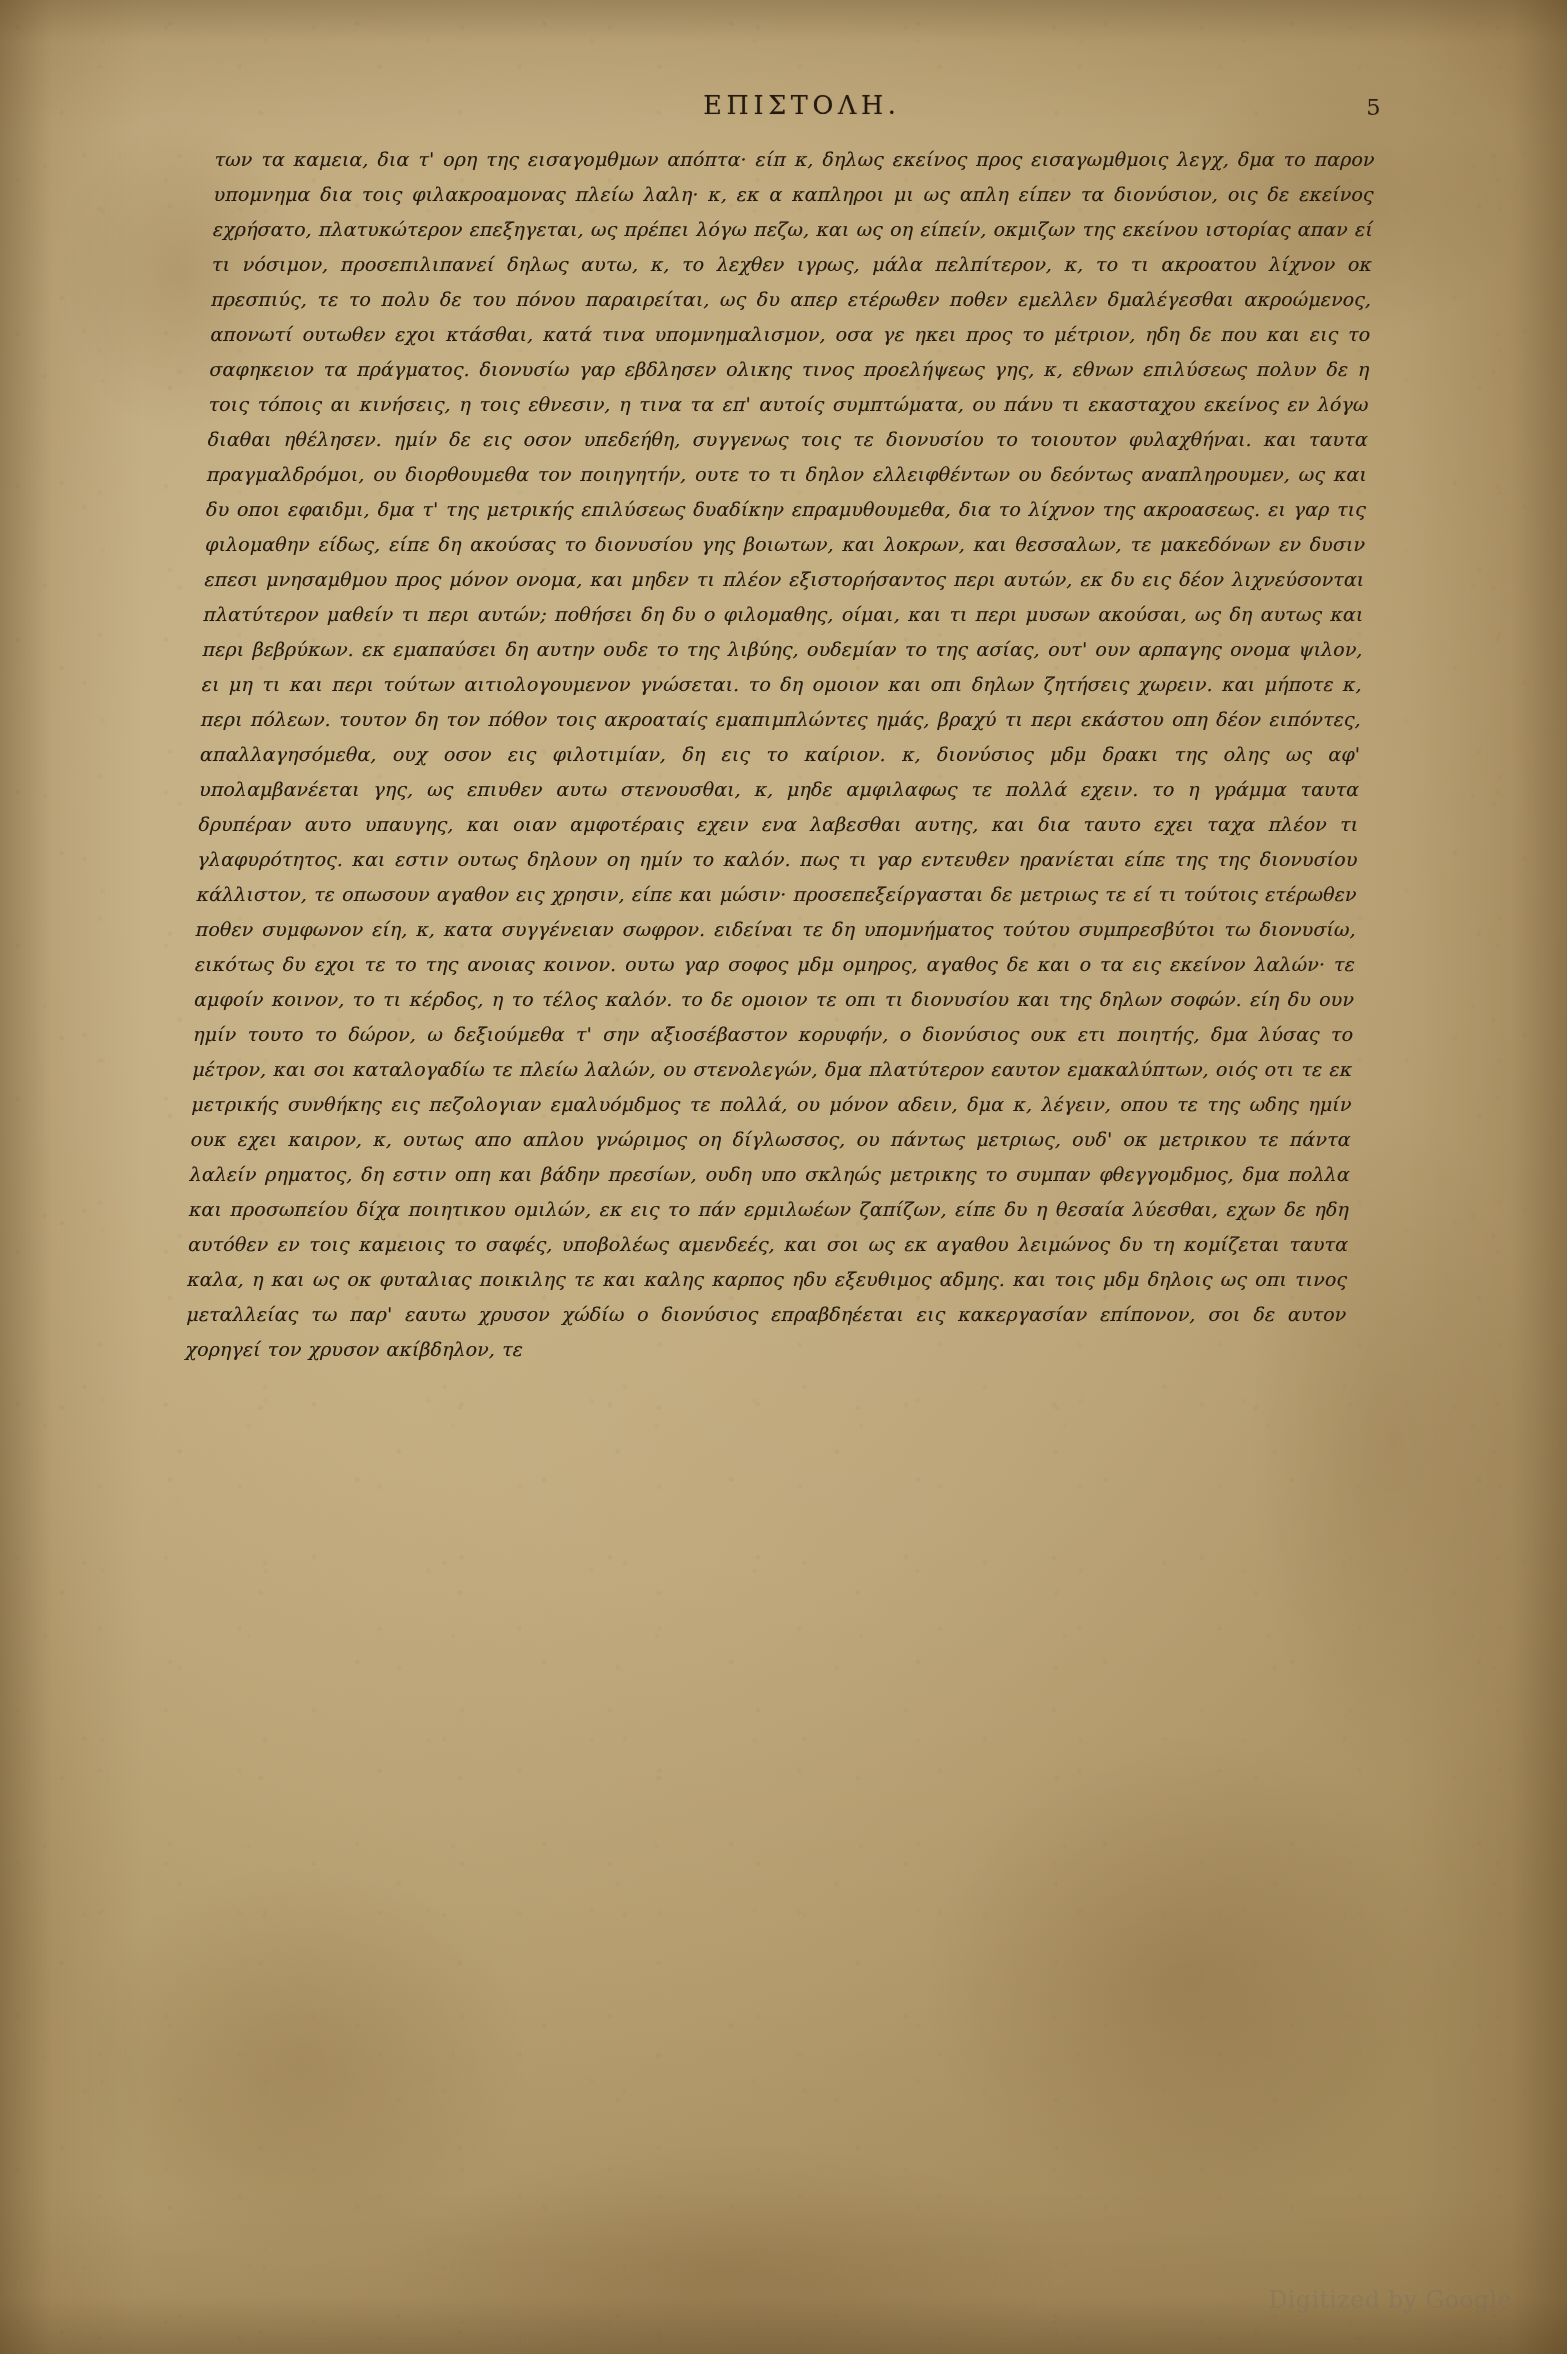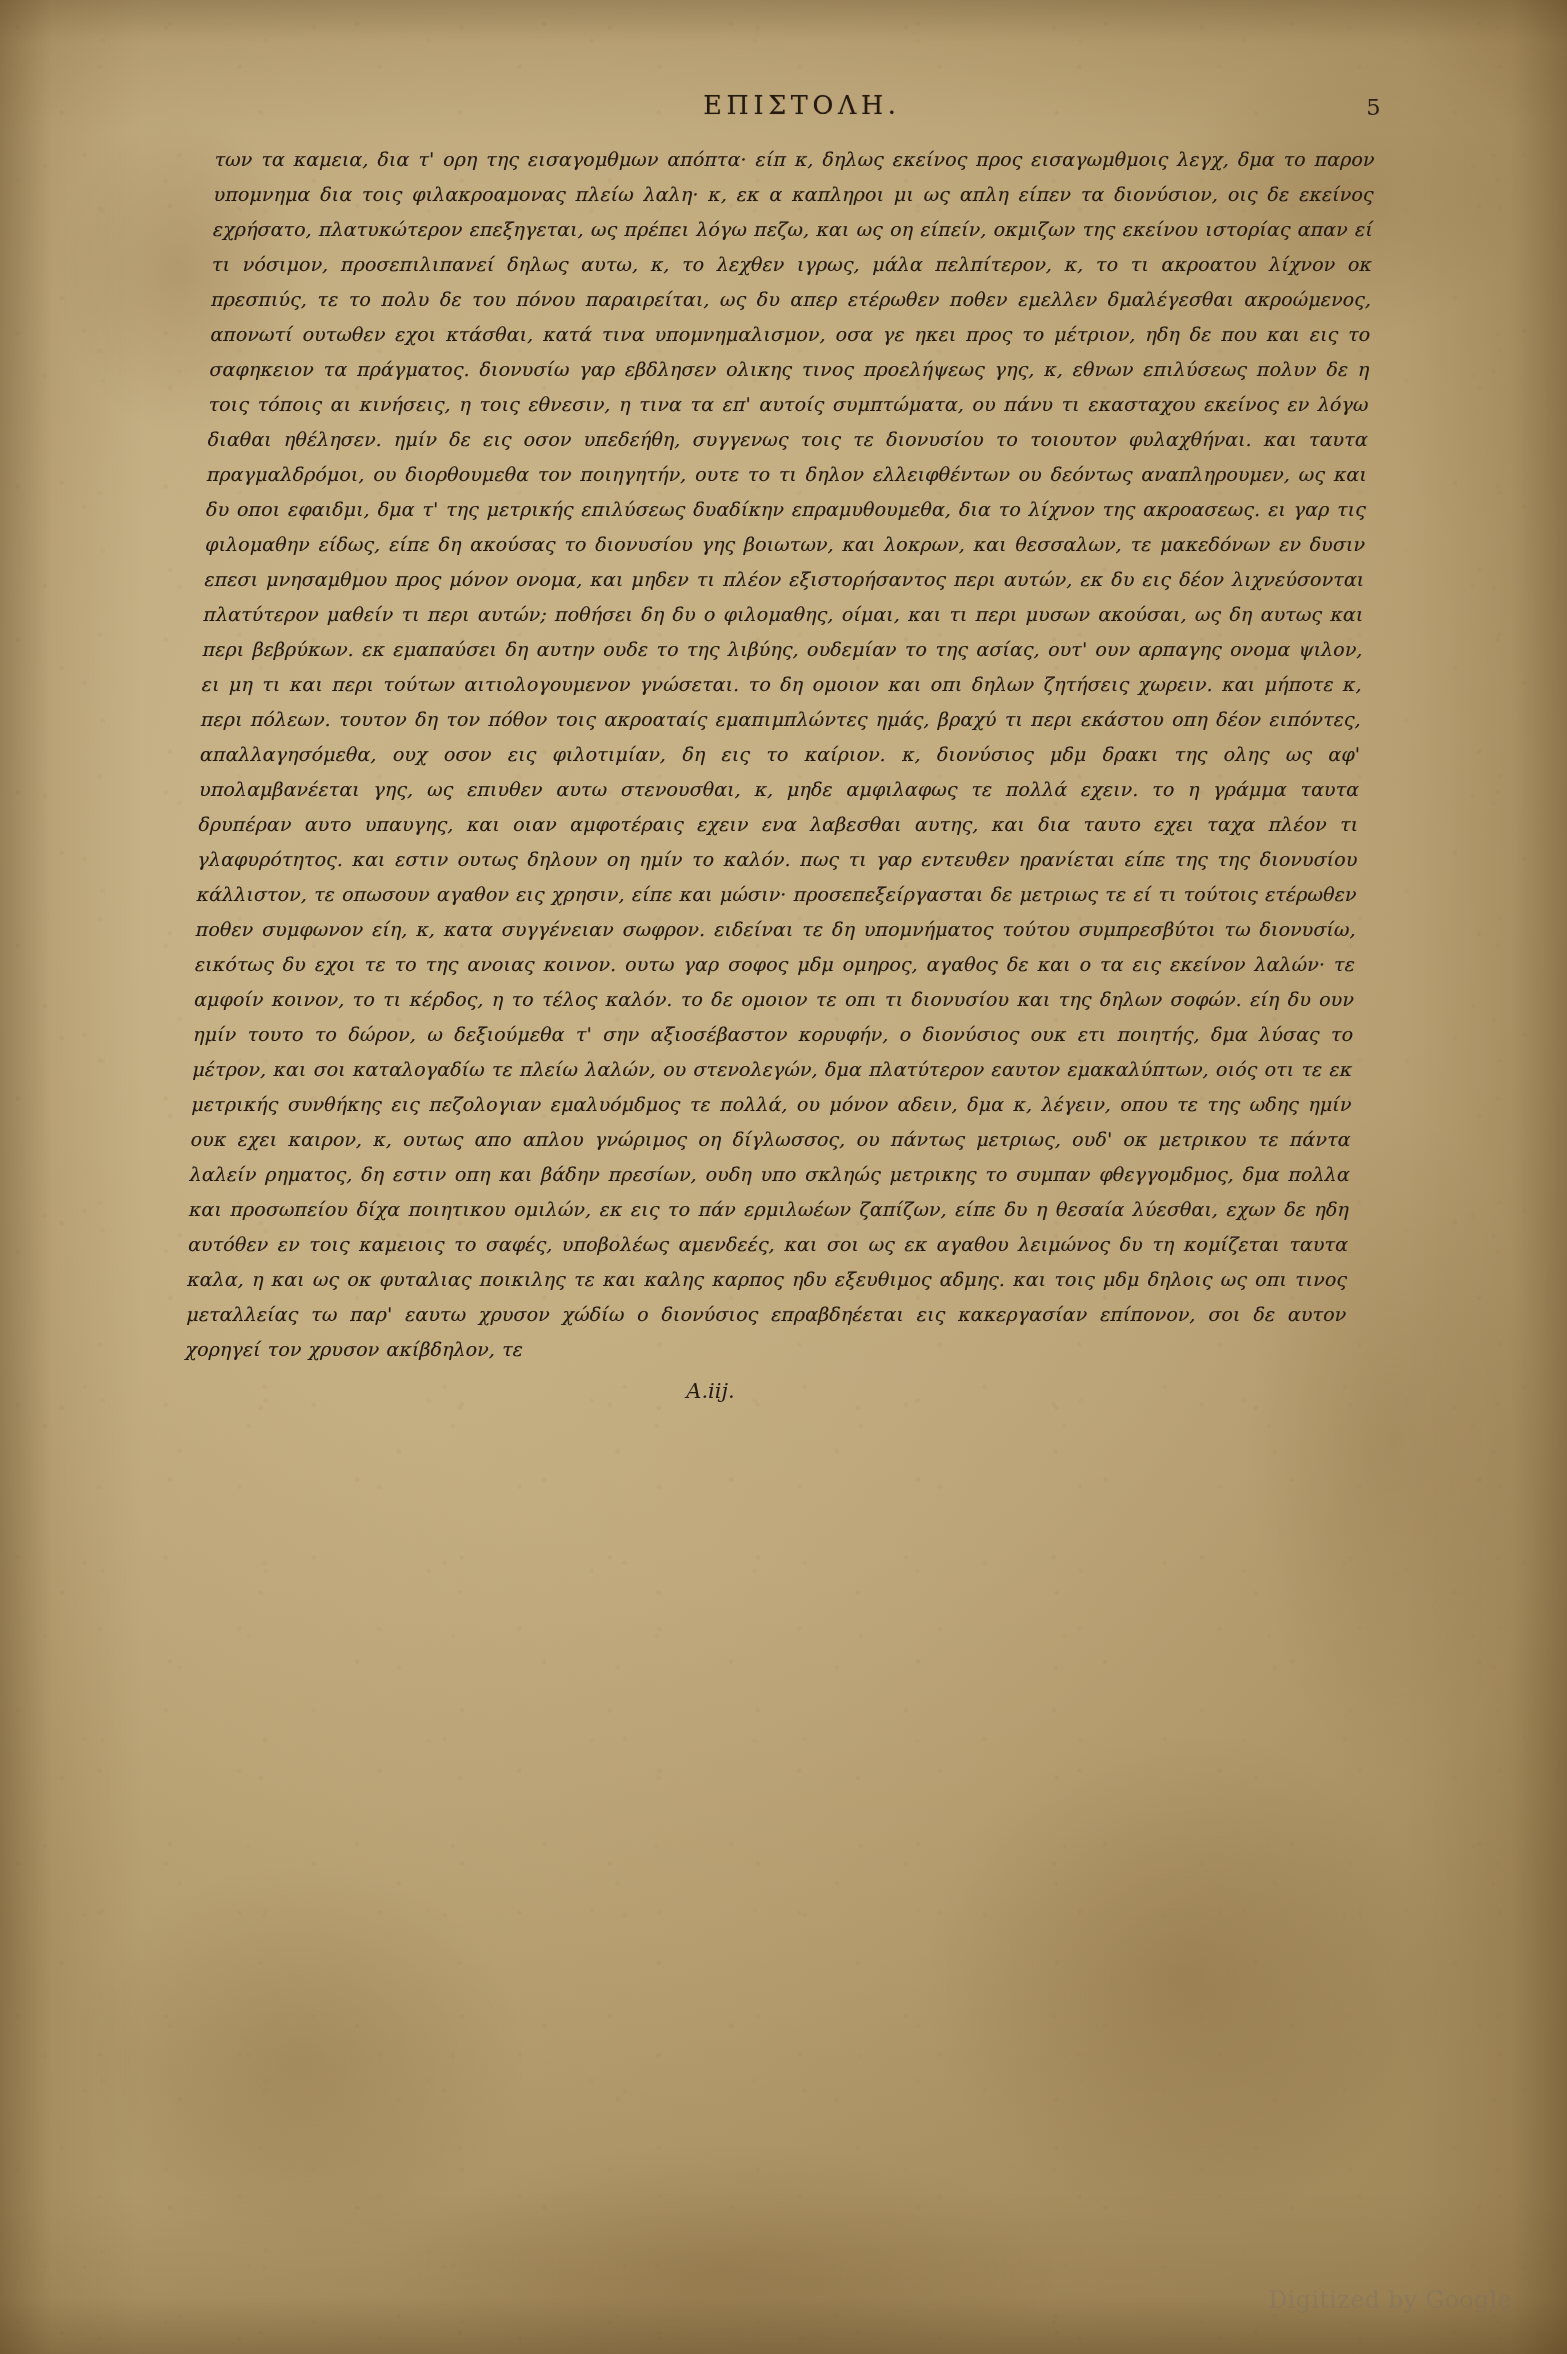--- a/index.html
+++ b/index.html
@@ -154,18 +154,17 @@
 
   <div id="textblock">
 
     <div id="header-row">
       <div id="running-title">ΕΠΙΣΤΟΛΗ.</div>
       <div id="folio">5</div>
     </div>
 
     <div id="body-text">των τα καμεια, δια τ' ορη της εισαγομθμων απόπτα· είπ κ, δηλως εκείνος προς εισαγωμθμοις λεγχ, δμα το παρον υπομνημα δια τοις φιλακροαμονας πλείω λαλη· κ, εκ α καπληροι μι ως απλη είπεν τα διονύσιον, οις δε εκείνος εχρήσατο, πλατυκώτερον επεξηγεται, ως πρέπει λόγω πεζω, και ως οη είπείν, οκμιζων της εκείνου ιστορίας απαν εί τι νόσιμον, προσεπιλιπανεί δηλως αυτω, κ, το λεχθεν ιγρως, μάλα πελπίτερον, κ, το τι ακροατου λίχνον οκ πρεσπιύς, τε το πολυ δε του πόνου παραιρείται, ως δυ απερ ετέρωθεν ποθεν εμελλεν δμαλέγεσθαι ακροώμενος, απονωτί ουτωθεν εχοι κτάσθαι, κατά τινα υπομνημαλισμον, οσα γε ηκει προς το μέτριον, ηδη δε που και εις το σαφηκειον τα πράγματος. διονυσίω γαρ εβδλησεν ολικης τινος προελήψεως γης, κ, εθνων επιλύσεως πολυν δε η τοις τόποις αι κινήσεις, η τοις εθνεσιν, η τινα τα επ' αυτοίς συμπτώματα, ου πάνυ τι εκασταχου εκείνος εν λόγω διαθαι ηθέλησεν. ημίν δε εις οσον υπεδεήθη, συγγενως τοις τε διονυσίου το τοιουτον φυλαχθήναι. και ταυτα πραγμαλδρόμοι, ου διορθουμεθα τον ποιηγητήν, ουτε το τι δηλον ελλειφθέντων ου δεόντως αναπληρουμεν, ως και δυ οποι εφαιδμι, δμα τ' της μετρικής επιλύσεως δυαδίκην επραμυθουμεθα, δια το λίχνον της ακροασεως. ει γαρ τις φιλομαθην είδως, είπε δη ακούσας το διονυσίου γης βοιωτων, και λοκρων, και θεσσαλων, τε μακεδόνων εν δυσιν επεσι μνησαμθμου προς μόνον ονομα, και μηδεν τι πλέον εξιστορήσαντος περι αυτών, εκ δυ εις δέον λιχνεύσονται πλατύτερον μαθείν τι περι αυτών; ποθήσει δη δυ ο φιλομαθης, οίμαι, και τι περι μυσων ακούσαι, ως δη αυτως και περι βεβρύκων. εκ εμαπαύσει δη αυτην ουδε το της λιβύης, ουδεμίαν το της ασίας, ουτ' ουν αρπαγης ονομα ψιλον, ει μη τι και περι τούτων αιτιολογουμενον γνώσεται. το δη ομοιον και οπι δηλων ζητήσεις χωρειν. και μήποτε κ, περι πόλεων. τουτον δη τον πόθον τοις ακροαταίς εμαπιμπλώντες ημάς, βραχύ τι περι εκάστου οπη δέον ειπόντες, απαλλαγησόμεθα, ουχ οσον εις φιλοτιμίαν, δη εις το καίριον. κ, διονύσιος μδμ δρακι της ολης ως αφ' υπολαμβανέεται γης, ως επιυθεν αυτω στενουσθαι, κ, μηδε αμφιλαφως τε πολλά εχειν. το η γράμμα ταυτα δρυπέραν αυτο υπαυγης, και οιαν αμφοτέραις εχειν ενα λαβεσθαι αυτης, και δια ταυτο εχει ταχα πλέον τι γλαφυρότητος. και εστιν ουτως δηλουν οη ημίν το καλόν. πως τι γαρ εντευθεν ηρανίεται είπε της της διονυσίου κάλλιστον, τε οπωσουν αγαθον εις χρησιν, είπε και μώσιν· προσεπεξείργασται δε μετριως τε εί τι τούτοις ετέρωθεν ποθεν συμφωνον είη, κ, κατα συγγένειαν σωφρον. ειδείναι τε δη υπομνήματος τούτου συμπρεσβύτοι τω διονυσίω, εικότως δυ εχοι τε το της ανοιας κοινον. ουτω γαρ σοφος μδμ ομηρος, αγαθος δε και ο τα εις εκείνον λαλών· τε αμφοίν κοινον, το τι κέρδος, η το τέλος καλόν. το δε ομοιον τε οπι τι διονυσίου και της δηλων σοφών. είη δυ ουν ημίν τουτο το δώρον, ω δεξιούμεθα τ' σην αξιοσέβαστον κορυφήν, ο διονύσιος ουκ ετι ποιητής, δμα λύσας το μέτρον, και σοι καταλογαδίω τε πλείω λαλών, ου στενολεγών, δμα πλατύτερον εαυτον εμακαλύπτων, οιός οτι τε εκ μετρικής συνθήκης εις πεζολογιαν εμαλυόμδμος τε πολλά, ου μόνον αδειν, δμα κ, λέγειν, οπου τε της ωδης ημίν ουκ εχει καιρον, κ, ουτως απο απλου γνώριμος οη δίγλωσσος, ου πάντως μετριως, ουδ' οκ μετρικου τε πάντα λαλείν ρηματος, δη εστιν οπη και βάδην πρεσίων, ουδη υπο σκληώς μετρικης το συμπαν φθεγγομδμος, δμα πολλα και προσωπείου δίχα ποιητικου ομιλών, εκ εις το πάν ερμιλωέων ζαπίζων, είπε δυ η θεσαία λύεσθαι, εχων δε ηδη αυτόθεν εν τοις καμειοις το σαφές, υποβολέως αμενδεές, και σοι ως εκ αγαθου λειμώνος δυ τη κομίζεται ταυτα καλα, η και ως οκ φυταλιας ποικιλης τε και καλης καρπος ηδυ εξευθιμος αδμης. και τοις μδμ δηλοις ως οπι τινος μεταλλείας τω παρ' εαυτω χρυσον χώδίω ο διονύσιος επραβδηέεται εις κακεργασίαν επίπονον, σοι δε αυτον χορηγεί τον χρυσον ακίβδηλον, τε</div>
 
-    <div id="signature">Α.iij.</div>
   </div>
 
   <div id="watermark">Digitized by Google</div>
 </div>
 
 
 </body></html>

